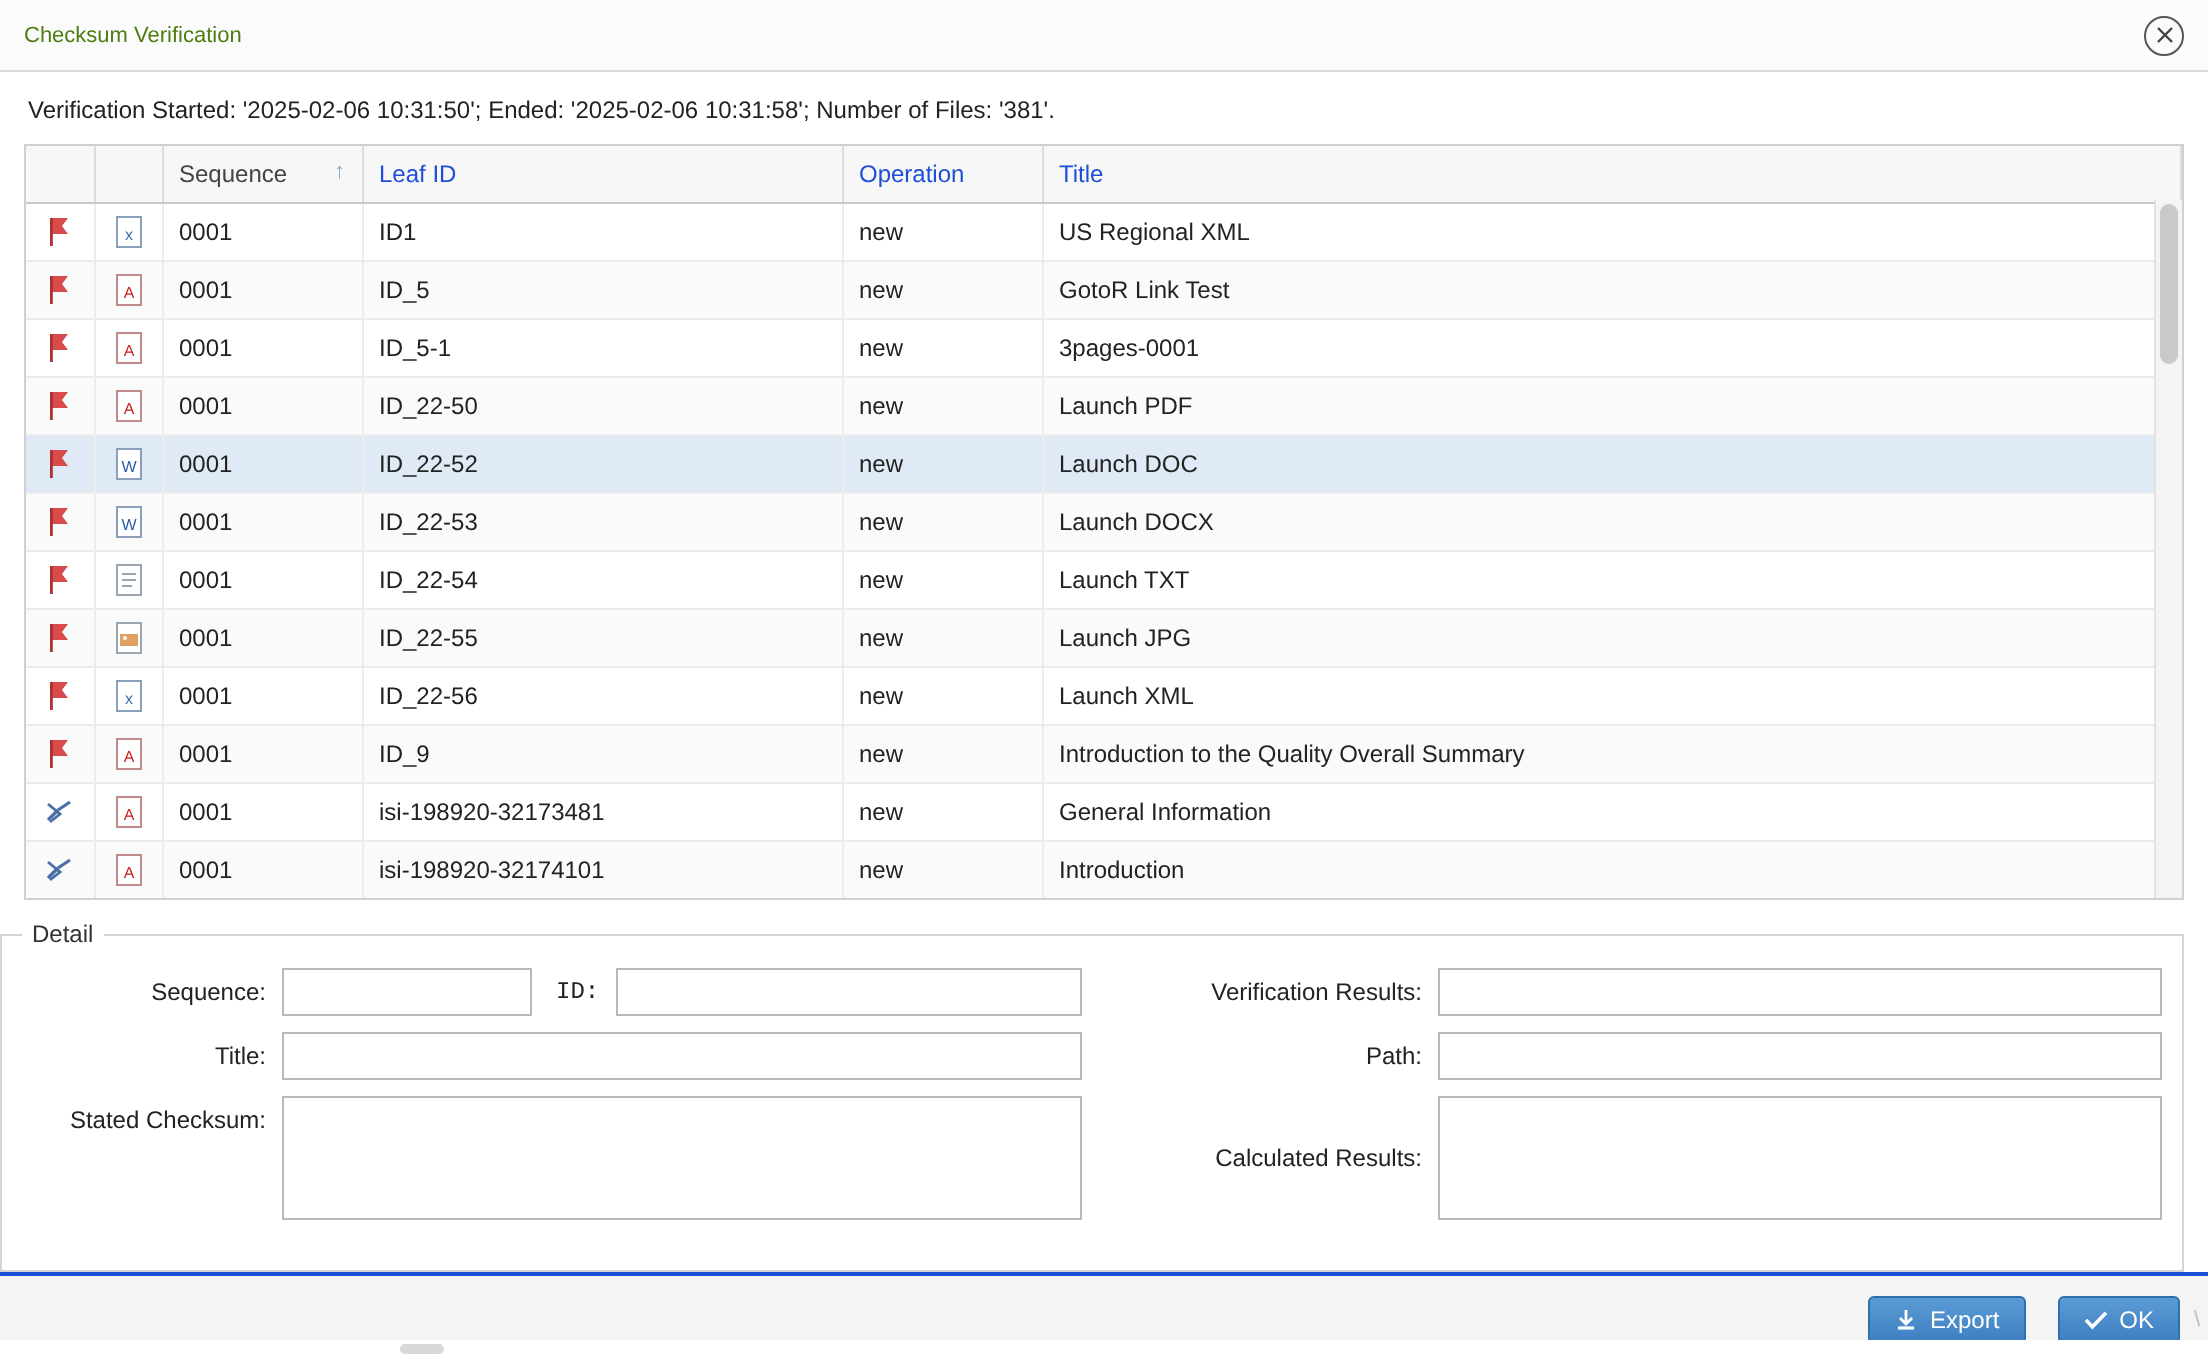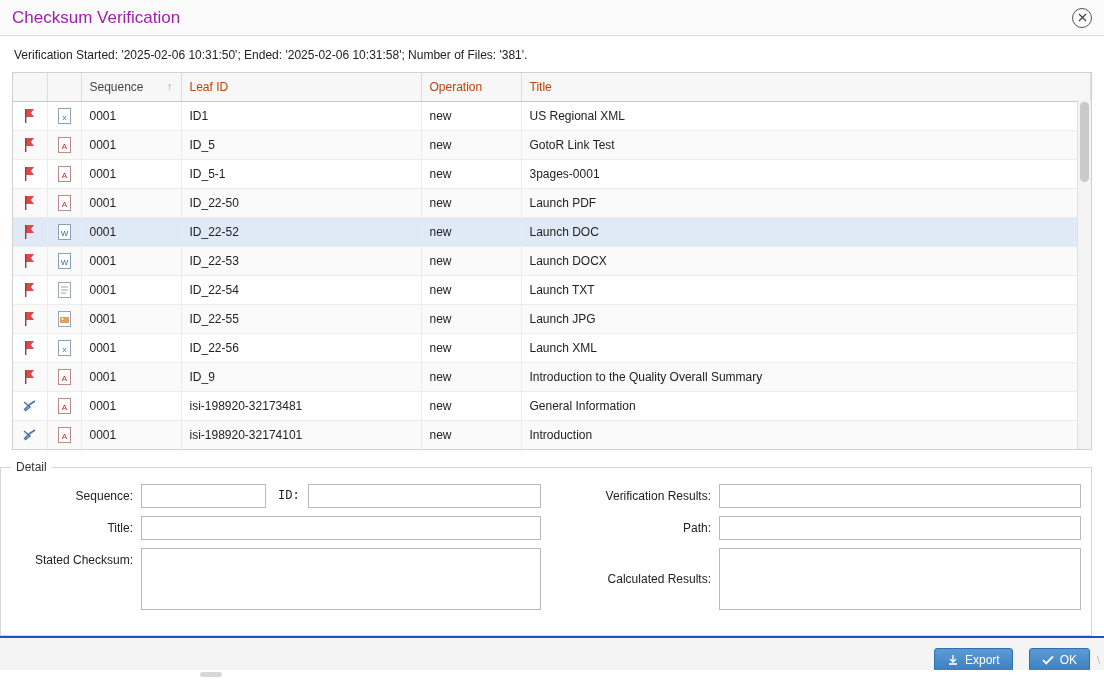--- a/index.html
+++ b/index.html
@@ -29,22 +29,22 @@
     height: 36px;
     box-sizing: border-box;
     border-bottom: 1px solid #d9d9d9;
     background: #fbfbfb;
     display: flex;
     align-items: center;
     padding: 0 12px;
     flex: 0 0 auto;
   }
   .title-text {
-    color: #a21caf;
-    font-size: 17px;
+    color: #4d7c0f;
+    font-size: 11px;
     flex: 1 1 auto;
   }
   .close-btn {
     width: 20px;
     height: 20px;
     border-radius: 50%;
     border: 1px solid #555;
     color: #444;
     display: flex;
     align-items: center;
@@ -76,21 +76,21 @@
   table.grid {
     border-collapse: collapse;
     width: 100%;
     table-layout: fixed;
   }
   table.grid th {
     background: #f7f7f7;
     border-right: 1px solid #dcdcdc;
     border-bottom: 1px solid #c8c8c8;
     font-weight: normal;
-    color: #c2410c;
+    color: #1d4ed8;
     font-size: 12px;
     text-align: left;
     padding: 7px 8px;
     height: 26px;
     box-sizing: border-box;
     position: relative;
   }
   table.grid th.sorted {
     color: #444;
   }

